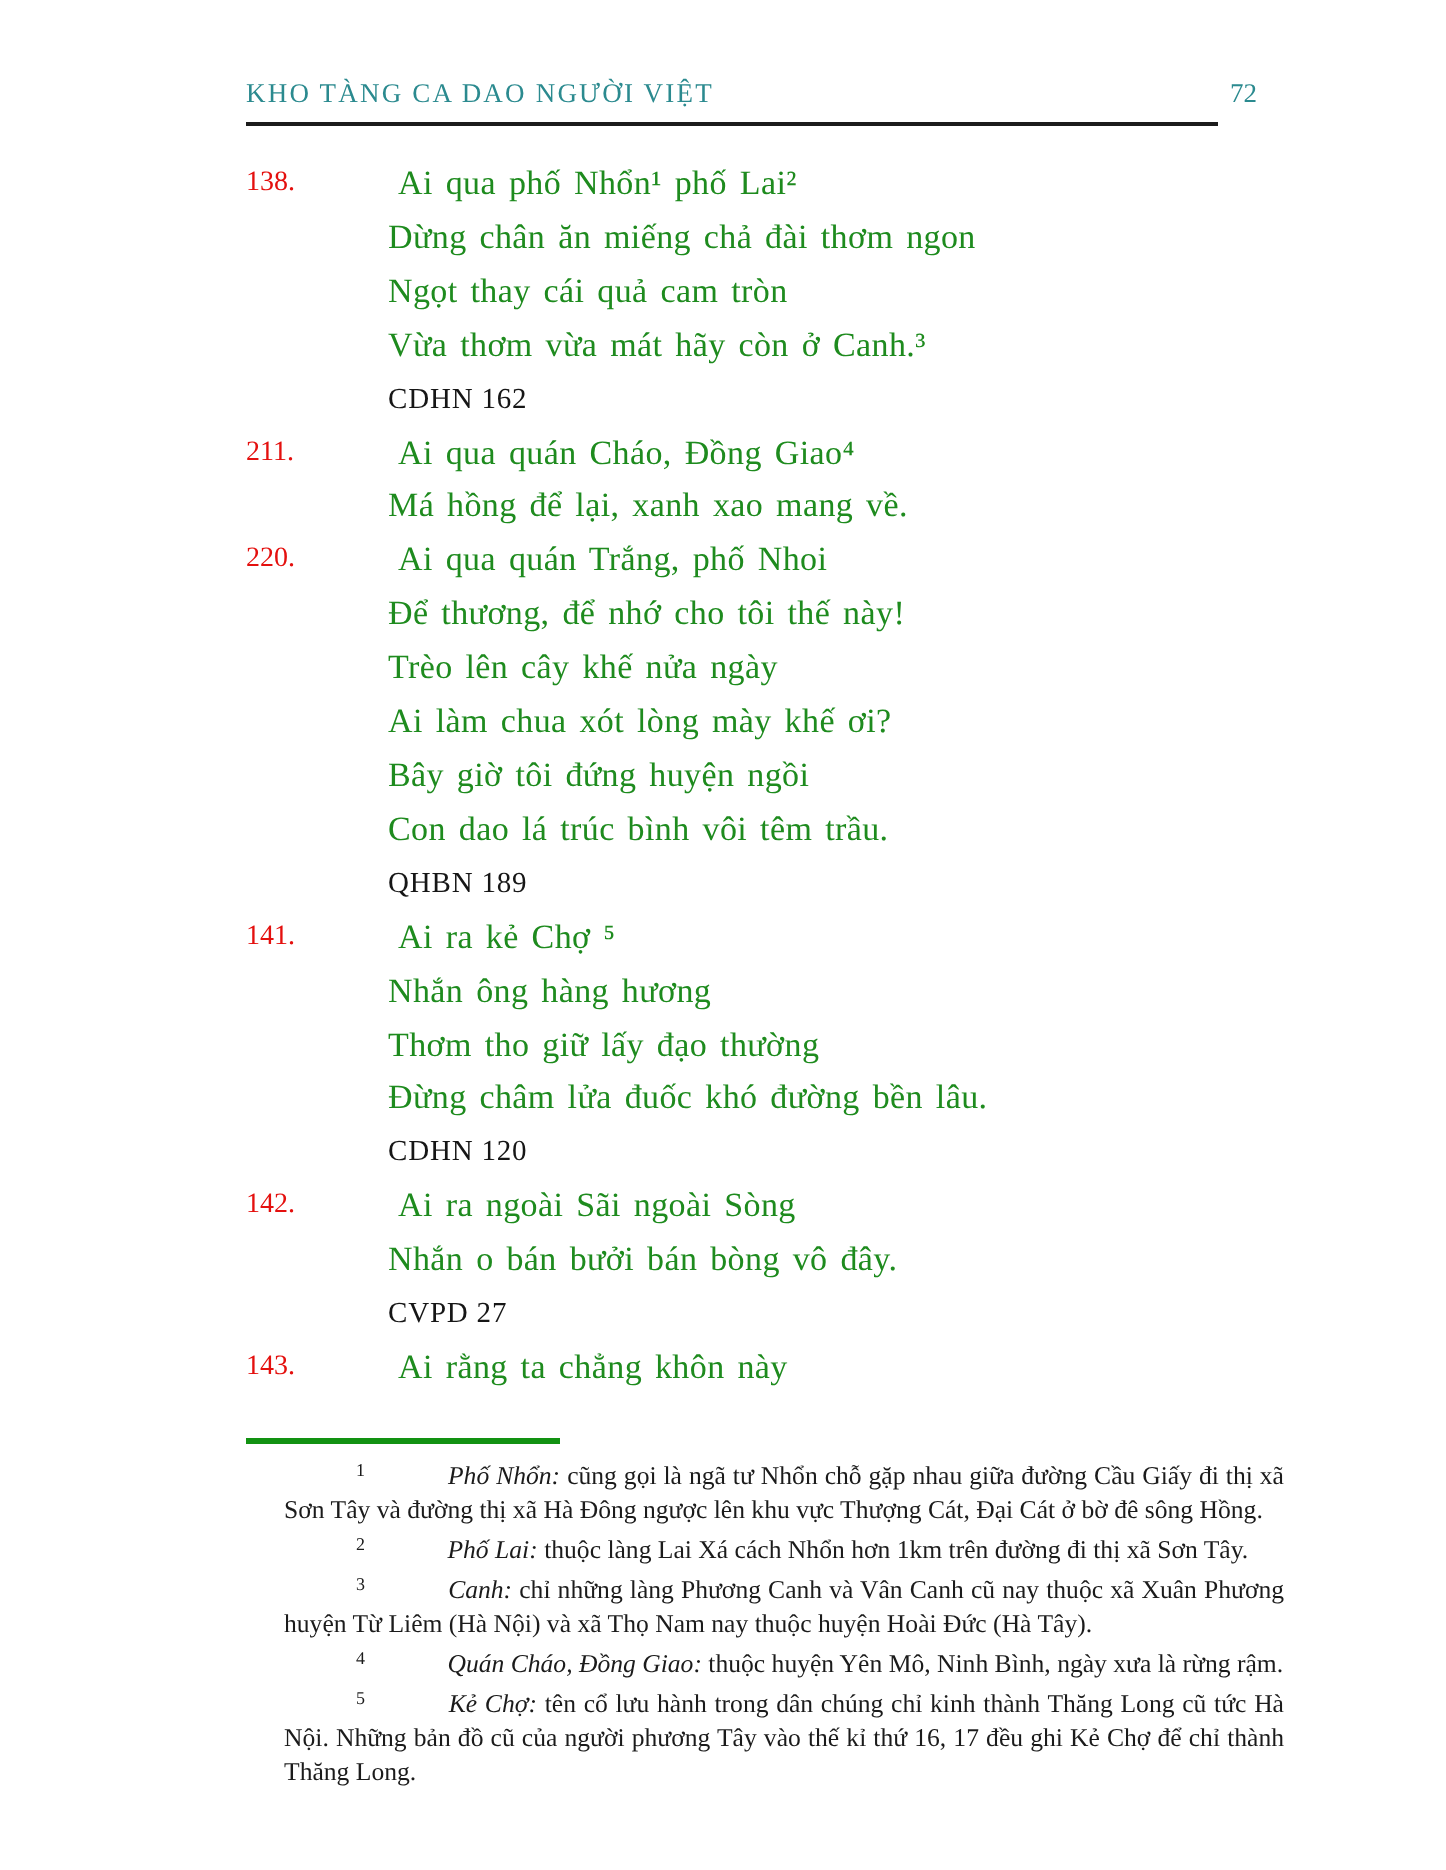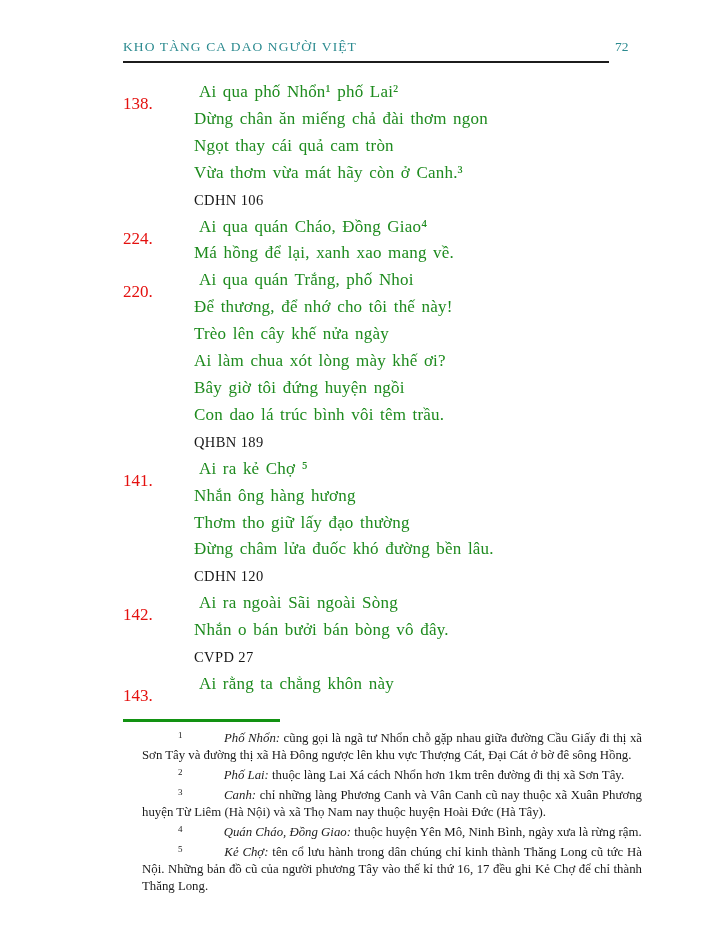--- a/index.html
+++ b/index.html
@@ -28,22 +28,22 @@
     position:absolute;left:123px;top:61px;
     width:486px;height:2px;
     background:var(--header-rule,#1c1c1c);
   }
   
   .content{
     position:absolute;left:123px;top:79px;width:540px;
   }
   .entry{position:relative;}
   .num{
-    position:absolute;left:0;top:12px;
-    font-size:17px;line-height:26.9px;
+    position:absolute;left:0;top:0;
+    font-size:14px;line-height:26.9px;
     color:var(--entry-number-red,#e4100e);
   }
   .lines{margin-left:71px;}
   .vline{
     font-size:17px;line-height:26.9px;
     letter-spacing:.2px;word-spacing:2px;
     color:var(--verse-green,#1e8b1e);
     white-space:nowrap;
   }
   .vline.first{padding-left:5px;}
@@ -82,26 +82,26 @@
 
   <div class="content">
 
     <div class="entry">
       <div class="num">138.</div>
       <div class="lines">
         <div class="vline first">Ai qua phố Nhổn¹ phố Lai²</div>
         <div class="vline">Dừng chân ăn miếng chả đài thơm ngon</div>
         <div class="vline">Ngọt thay cái quả cam tròn</div>
         <div class="vline">Vừa thơm vừa mát hãy còn ở Canh.³</div>
-        <div class="source">CDHN 106</div>
+        <div class="source">CDHN 162</div>
       </div>
     </div>
 
     <div class="entry">
-      <div class="num">224.</div>
+      <div class="num">211.</div>
       <div class="lines">
         <div class="vline first">Ai qua quán Cháo, Đồng Giao⁴</div>
         <div class="vline">Má hồng để lại, xanh xao mang về.</div>
       </div>
     </div>
 
     <div class="entry">
       <div class="num">220.</div>
       <div class="lines">
         <div class="vline first">Ai qua quán Trắng, phố Nhoi</div>

